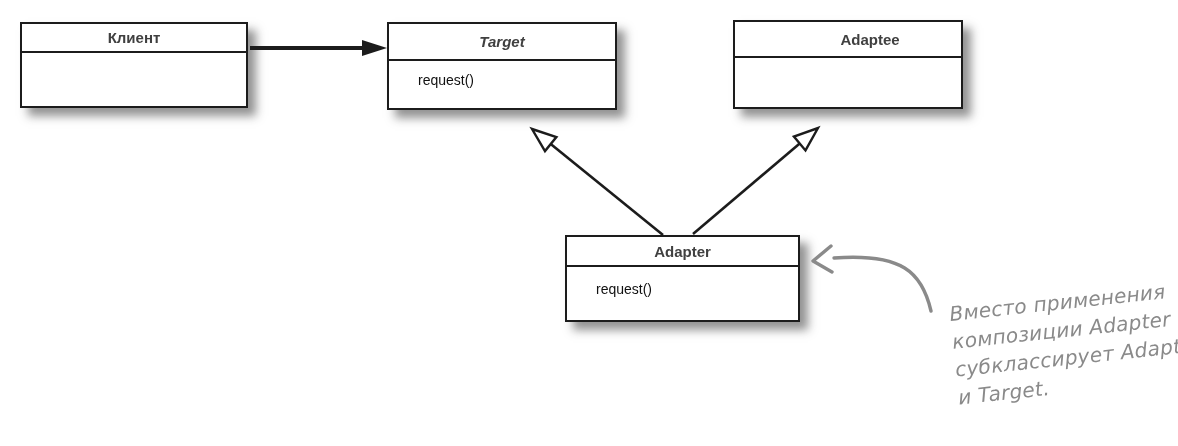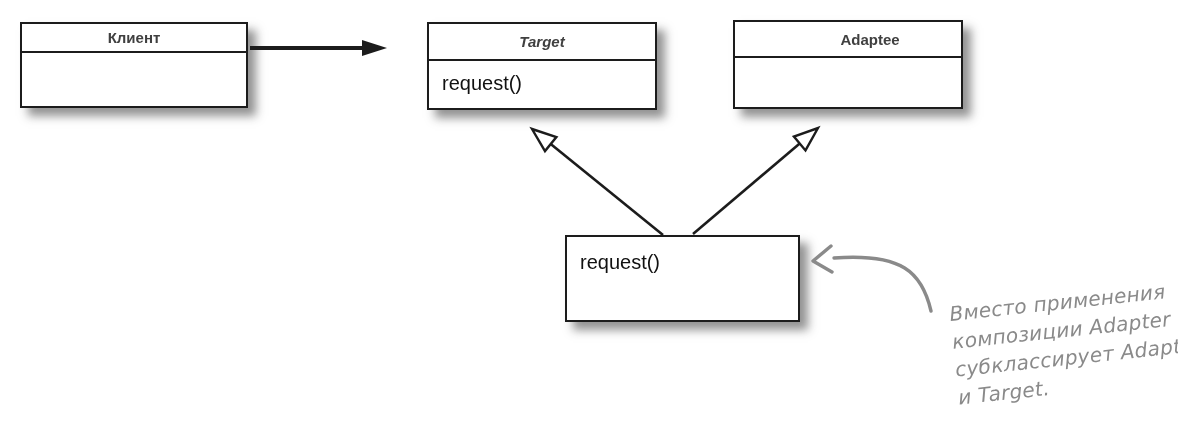--- a/index.html
+++ b/index.html
@@ -22,28 +22,28 @@
     display: flex;
     align-items: center;
     justify-content: center;
     border-bottom: 2px solid #1c1c1c;
     font-size: 15px;
     font-weight: bold;
     color: #404040;
   }
   .uml-title.italic { font-style: italic; }
   .uml-body {
-    padding: 11px 0 0 13px;
-    font-size: 20px;
+    padding: 11px 0 0 29px;
+    font-size: 14px;
     color: #111111;
   }
   
   #box-client  { left: 20px;  top: 22px;  width: 228px; height: 86px; }
   #box-client  .uml-title { height: 29px; }
-  #box-target  { left: 387px; top: 22px;  width: 230px; height: 88px; margin-left: 40px; }
+  #box-target  { left: 387px; top: 22px;  width: 230px; height: 88px; }
   #box-target  .uml-title { height: 37px; }
   #box-adaptee { left: 733px; top: 20px;  width: 230px; height: 89px; }
   #box-adaptee .uml-title { height: 36px; padding-left: 44px; }
   #box-adapter { left: 565px; top: 235px; width: 235px; height: 87px; }
   #box-adapter .uml-title { height: 30px; }
   #box-adapter .uml-body { padding-top: 14px; }
   .arrow-layer {
     position: absolute;
     left: 0; top: 0;
     width: 1178px; height: 446px;
@@ -78,20 +78,21 @@
   <div class="uml-class" id="box-target">
     <div class="uml-title italic">Target</div>
     <div class="uml-body">request()</div>
   </div>
 
   <div class="uml-class" id="box-adaptee">
     <div class="uml-title">Adaptee</div>
   </div>
 
   <div class="uml-class" id="box-adapter">
+    <div class="uml-title">Adapter</div>
     <div class="uml-body">request()</div>
   </div>
 
   <svg class="arrow-layer" viewBox="0 0 1178 446" xmlns="http://www.w3.org/2000/svg">
 
     <g>
       <line x1="250" y1="48" x2="366" y2="48" stroke="#1c1c1c" stroke-width="4"></line>
       <polygon points="387,48 362,40 362,56" fill="#1c1c1c"></polygon>
     </g>
 

